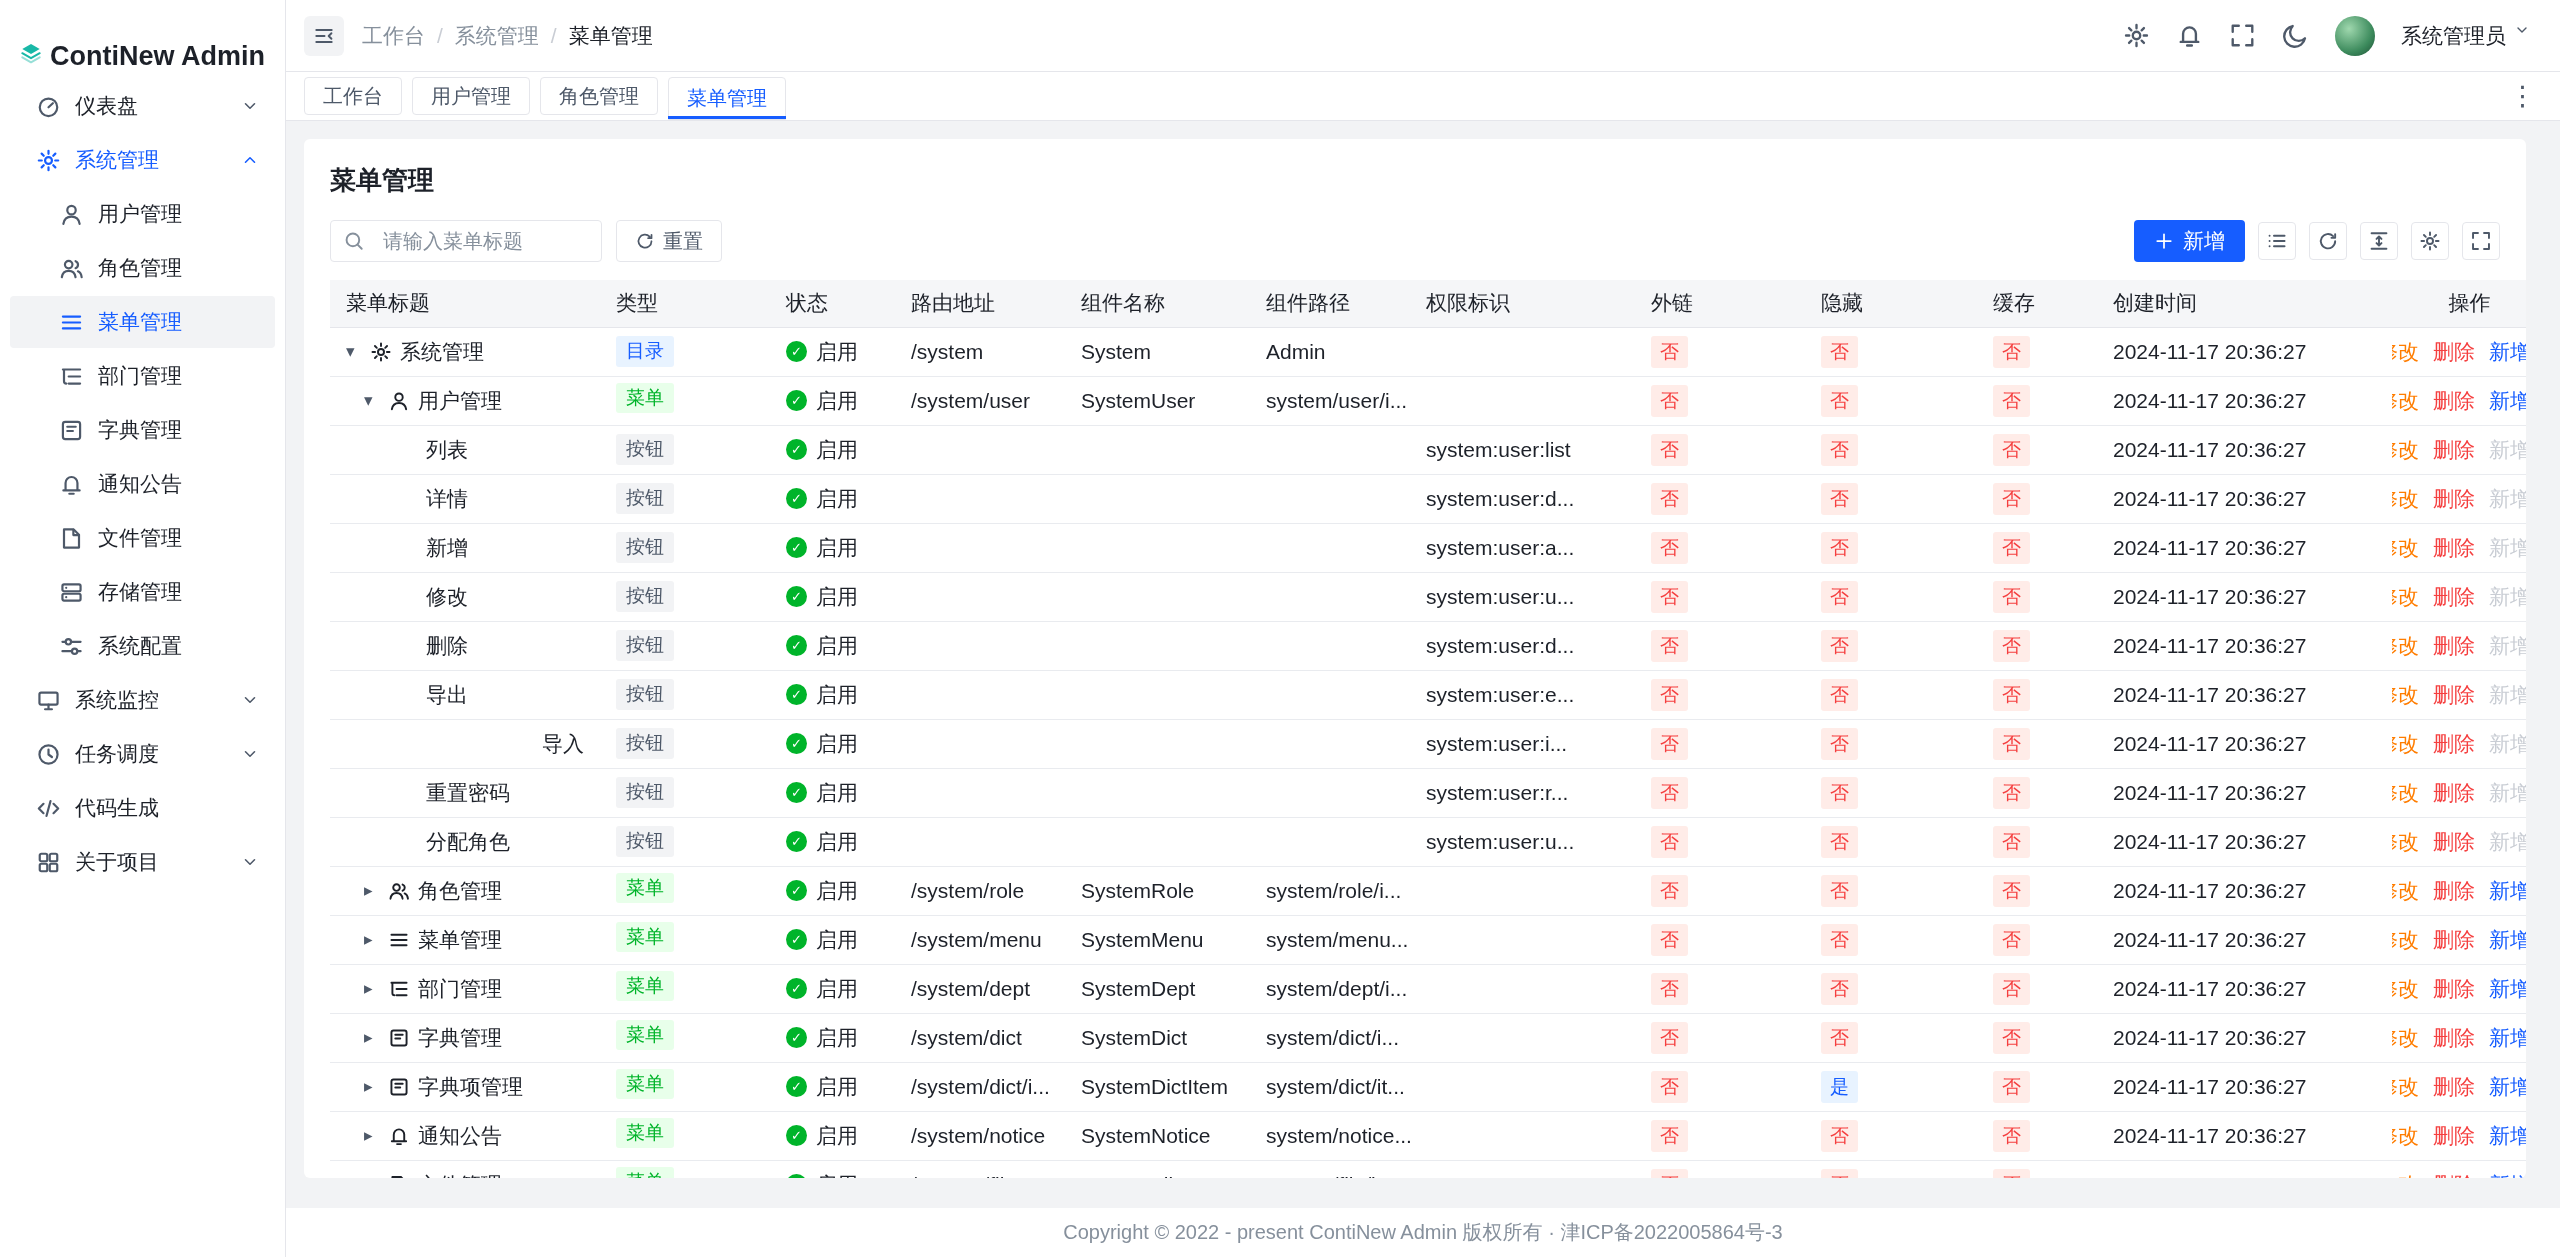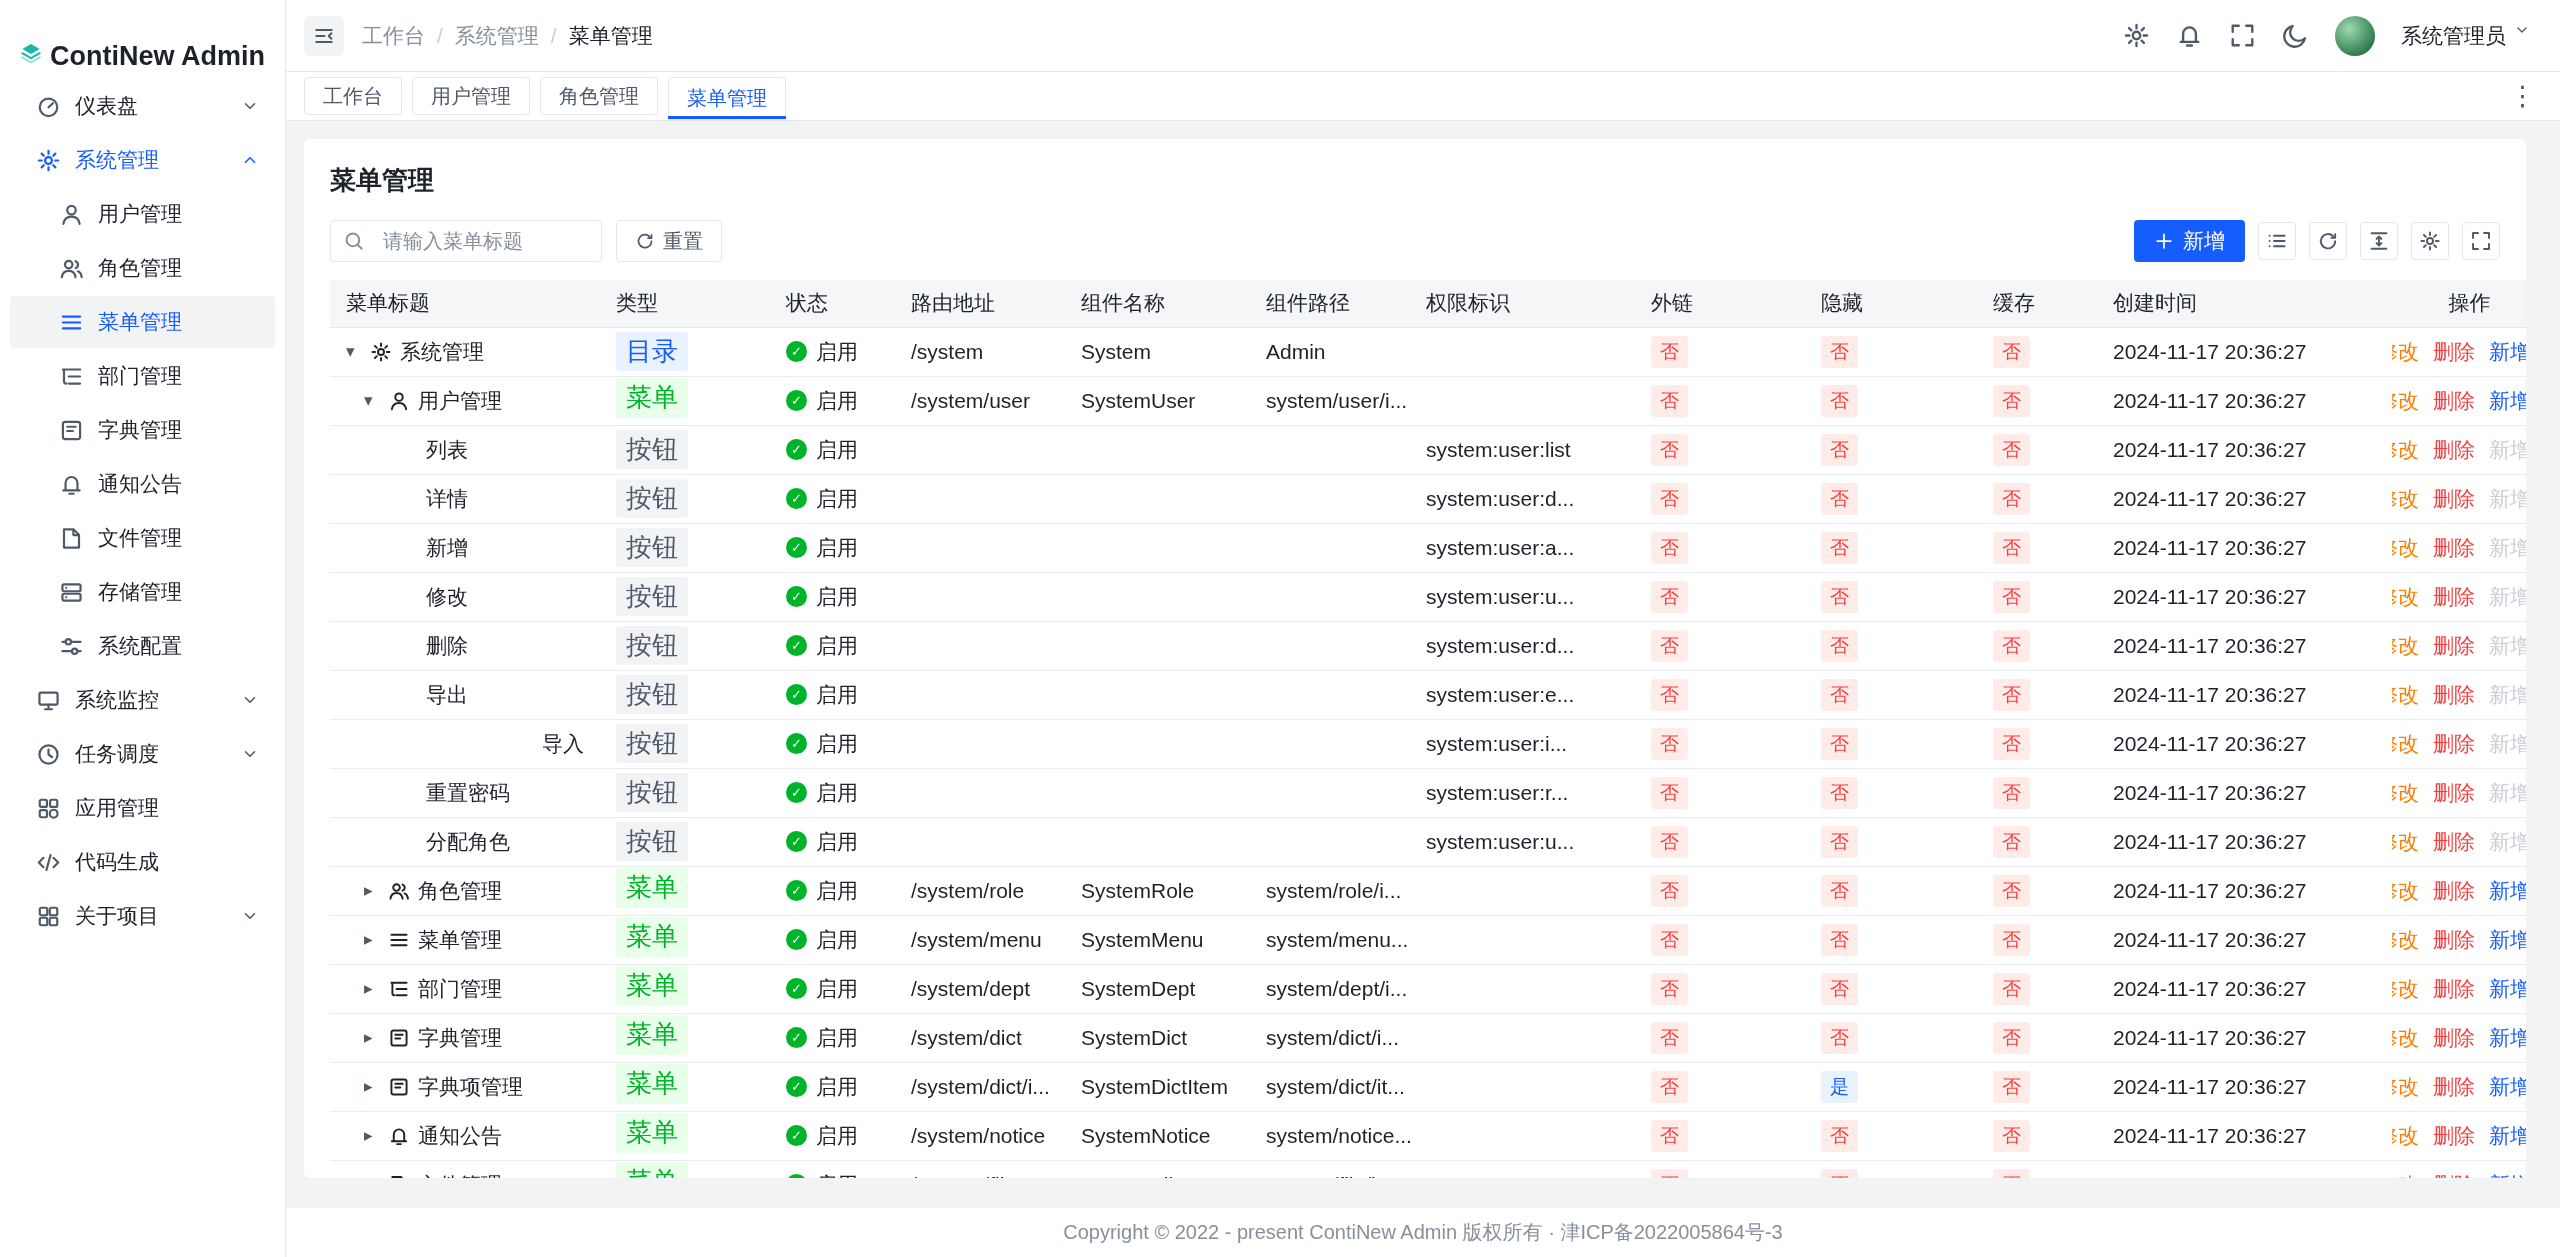--- a/index.html
+++ b/index.html
@@ -70,21 +70,21 @@
   .icon-btn .ic { width:22px; height:22px; }
 
   table { width:100%; border-collapse:collapse; table-layout:fixed; font-size:21px; }
   thead th { height:47px; background:#f5f6f8; text-align:left; padding:0 16px; font-weight:500; color:#1d2129; border-bottom:1px solid #e5e6eb; white-space:nowrap; overflow:hidden; }
   thead th.c-actions { text-align:center; }
   tbody td { height:49px; padding:0 16px; border-bottom:1px solid #e9ebef; white-space:nowrap; overflow:hidden; color:#1d2129; }
   .titlewrap { display:flex; align-items:center; }
   .expander { width:24px; flex:none; color:#4e5969; font-size:17px; cursor:pointer; }
   .row-ic { width:22px; height:22px; margin-right:8px; flex:none; color:#1d2129; }
   .row-title { white-space:nowrap; }
-  .badge { display:inline-block; padding:3px 10px; border-radius:3px; font-size:26px; line-height:1.3; white-space:nowrap; }
+  .badge { display:inline-block; padding:3px 10px; border-radius:3px; font-size:19px; line-height:1.3; white-space:nowrap; }
   .badge.dir { background:#e8f3ff; color:#165dff; }
   .badge.menu { background:#e8ffea; color:#00b42a; }
   .badge.btn { background:#f2f3f5; color:#4e5969; }
   .status { display:flex; align-items:center; gap:9px; }
   .dot { width:21px; height:21px; border-radius:50%; background:#00b42a; color:#fff; font-size:13px; display:flex; align-items:center; justify-content:center; flex:none; }
   .tag { display:inline-block; padding:3px 9px; border-radius:3px; font-size:19px; }
   .tag.no { background:#ffece8; color:#f53f3f; }
   .tag.yes { background:#e8f3ff; color:#165dff; }
   .actions { display:flex; gap:14px; justify-content:flex-end; }
   .link { cursor:pointer; }
@@ -239,31 +239,20 @@
             <circle cx="8" cy="8" r="5.8"></circle>
             <path d="M8 4.8V8l2.2 1.6"></path>
           </svg>
         </span>
         <span class="label">任务调度</span>
         <span class="ic arrow">
           <svg viewBox="0 0 16 16" fill="none" stroke="currentColor" stroke-width="1.4" stroke-linecap="round" stroke-linejoin="round">
             <path d="M4 6l4 4 4-4"></path>
           </svg>
         </span>
-      </div>
-      <div class="menu-item">
-        <span class="ic">
-          <svg viewBox="0 0 16 16" fill="none" stroke="currentColor" stroke-width="1.4" stroke-linecap="round" stroke-linejoin="round">
-            <rect x="2.4" y="2.4" width="4.6" height="4.6" rx="1"></rect>
-            <rect x="9" y="2.4" width="4.6" height="4.6" rx="1"></rect>
-            <rect x="2.4" y="9" width="4.6" height="4.6" rx="1"></rect>
-            <circle cx="11.3" cy="11.3" r="2.5"></circle>
-          </svg>
-        </span>
-        <span class="label">应用管理</span>
       </div>
       <div class="menu-item">
         <span class="ic">
           <svg viewBox="0 0 16 16" fill="none" stroke="currentColor" stroke-width="1.4" stroke-linecap="round" stroke-linejoin="round">
             <path d="M4.8 5L1.8 8l3 3M11.2 5l3 3-3 3M9.3 3.2L6.7 12.8"></path>
           </svg>
         </span>
         <span class="label">代码生成</span>
       </div>
       <div class="menu-item">

